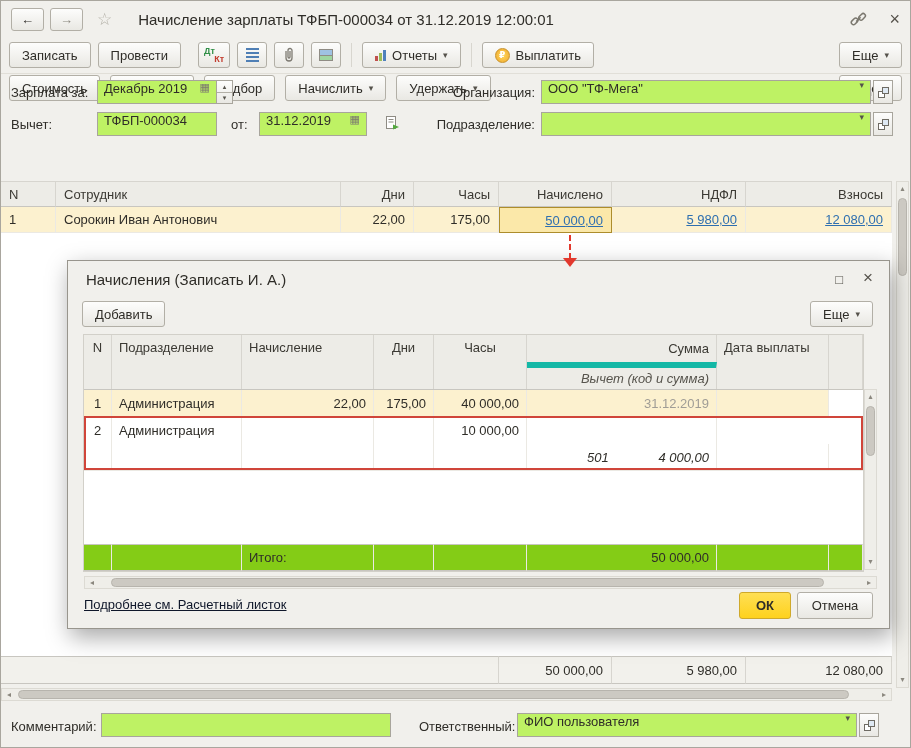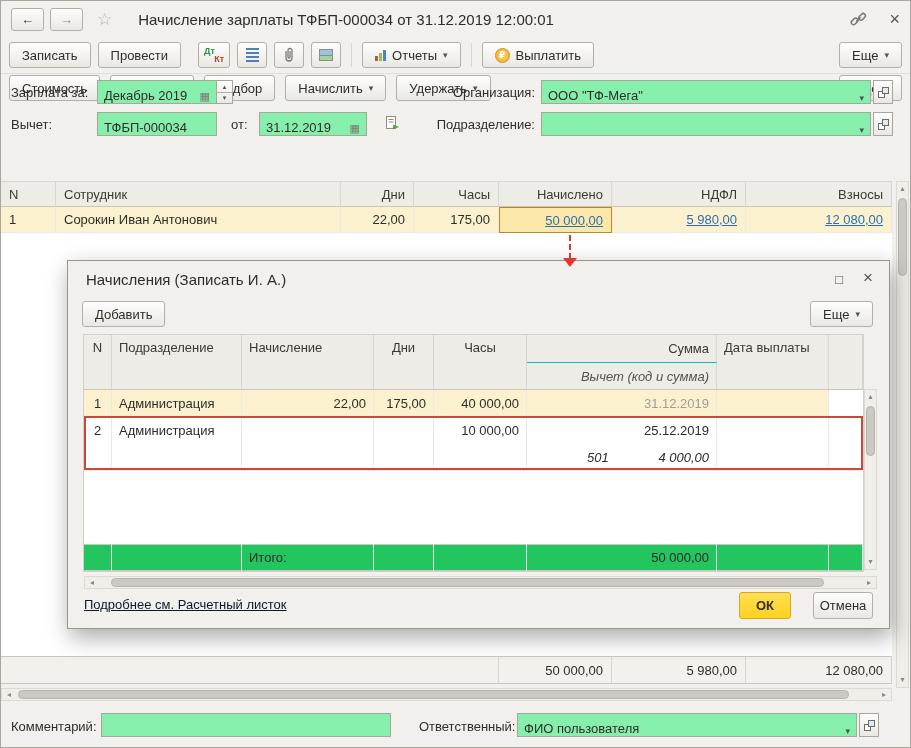--- a/index.html
+++ b/index.html
@@ -34,21 +34,21 @@
 .icon-register i.g{background:#9fd6a0;}
 .icon-chart{display:flex;align-items:flex-end;gap:1px;height:12px;}
 .icon-chart i{display:block;width:3px;}
 .icon-chart i.b1{height:5px;background:#c0504d;}
 .icon-chart i.b2{height:8px;background:#9bbb59;}
 .icon-chart i.b3{height:11px;background:#4f81bd;}
 .icon-coin{width:15px;height:15px;border-radius:50%;background:radial-gradient(#ffd75e,#f0a92c);border:1px solid #c8922a;color:#fff;font-size:9px;font-weight:bold;display:flex;align-items:center;justify-content:center;}
 
 .lbl{position:absolute;font-size:13px;color:#2f2d28;white-space:nowrap;}
 .lbl.ralign{text-align:right;}
-.fld{position:absolute;height:24px;background:#86efac;border:1px solid #a8a59c;display:flex;align-items:flex-end;padding:0 6px;font-size:13px;white-space:nowrap;overflow:hidden;}
+.fld{position:absolute;height:24px;background:#bef264;border:1px solid #a8a59c;display:flex;align-items:flex-start;padding:0 6px;font-size:13px;white-space:nowrap;overflow:hidden;}
 .fld .cal{margin-left:auto;color:#7b786f;font-size:11px;}
 .fld .caret{margin-left:auto;}
 .spin{position:absolute;width:16px;height:24px;border:1px solid #a8a59c;border-left:0;display:flex;flex-direction:column;background:linear-gradient(#fdfdfc,#e9e8e3);cursor:pointer;}
 .spin span{flex:1;display:flex;align-items:center;justify-content:center;font-size:7px;color:#55524b;line-height:1;}
 .spin span:first-child{border-bottom:1px solid #b2afa6;}
 .openbtn{position:absolute;width:20px;height:24px;background:linear-gradient(#fdfdfc,#e9e8e3);border:1px solid #a8a59c;display:flex;align-items:center;justify-content:center;cursor:pointer;}
 .sqicon{position:relative;width:11px;height:11px;display:block;}
 .sqicon i{position:absolute;display:block;width:7px;height:7px;border:1px solid #6e6b63;background:#fff;}
 .sqicon i.b{left:0;bottom:0;}
 .sqicon i.t{right:0;top:0;background:#dfe9f3;}
@@ -82,33 +82,33 @@
 .dlg-min{position:absolute;right:46px;top:11px;font-size:13px;color:#55524b;cursor:pointer;}
 .dlg-close{position:absolute;right:16px;top:7px;font-size:17px;color:#55524b;cursor:pointer;}
 .dlg-add{position:absolute;left:14px;top:40px;}
 .dlg-more{position:absolute;right:16px;top:40px;}
 #dlg-table{position:absolute;left:16px;top:74px;width:779px;background:#fff;outline:1px solid #d2d0c9;}
 .dt-grid{display:grid;grid-template-columns:28px 130px 132px 60px 93px 190px 112px 34px;}
 .dlg-head{grid-template-rows:27px 27px;background:#edece7;border-bottom:1px solid #c8c6c0;}
 .dh{display:flex;align-items:flex-start;padding:5px 7px 0;border-right:1px solid #d7d5cf;color:#3b3933;white-space:nowrap;overflow:hidden;}
 .dh.c{justify-content:center;}
 .dh.rr{justify-content:flex-end;align-items:center;padding-top:0;}
-.dh.sub{font-style:italic;color:#56534c;border-top:1px solid #14b8a6;}
+.dh.sub{font-style:italic;color:#56534c;border-top:6px solid #14b8a6;}
 .dd{height:27px;display:flex;align-items:center;padding:0 7px;border-right:1px solid #ebe9e3;border-bottom:1px solid #ebe9e3;background:#fff;white-space:nowrap;overflow:hidden;}
 .dd.c{justify-content:center;}
 .row1 .dd{background:#fcf1cf;}
 .row2 .dd{border-bottom:0;}
 .dlg-empty{height:73px;background:#fff;}
-.dlg-total .dd{background:#22c55e;border-top:1px solid #c8c6c0;border-bottom:1px solid #c8c6c0;}
+.dlg-total .dd{background:#84cc16;border-top:1px solid #c8c6c0;border-bottom:1px solid #c8c6c0;}
 .redbox{position:absolute;left:0;top:81px;width:779px;height:54px;border:2px solid #d0453a;pointer-events:none;}
 .ded{justify-content:space-between;font-style:italic;padding-left:60px;}
 .gray{color:#a09d96;}
 .dlg-link{position:absolute;left:16px;top:336px;color:#0f172a;text-decoration:underline;cursor:pointer;font-size:13px;}
 .dlg-ok{position:absolute;right:98px;top:331px;width:52px;height:27px;justify-content:center;}
-.dlg-cancel{position:absolute;right:16px;top:331px;width:60px;height:27px;justify-content:center;}
+.dlg-cancel{position:absolute;right:16px;top:331px;width:76px;height:27px;justify-content:center;}
 
 #arrow-line{position:absolute;left:568px;top:234px;height:24px;border-left:2px dashed #e2382c;z-index:50;}
 #arrow-head{position:absolute;left:562px;top:257px;width:0;height:0;border-left:7px solid transparent;border-right:7px solid transparent;border-top:9px solid #e2382c;z-index:50;}
 
 #footer-comment-lbl{left:10px;top:718px;}
 #footer-resp-lbl{left:418px;top:718px;}
 </style>
 </head>
 <body>
 
@@ -364,21 +364,20 @@
         <div class="dd r gray">31.12.2019</div>
         <div class="dd"></div>
       </div>
 
       <div class="dt-grid row2">
         <div class="dd c">2</div>
         <div class="dd">Администрация</div>
         <div class="dd r"></div>
         <div class="dd r"></div>
         <div class="dd r">10 000,00</div>
-        <div class="dd r">25.12.2019</div>
         <div class="dd"></div>
       </div>
 
       <div class="dt-grid rowded">
         <div class="dd c"></div>
         <div class="dd"></div>
         <div class="dd"></div>
         <div class="dd"></div>
         <div class="dd"></div>
         <div class="dd ded">

